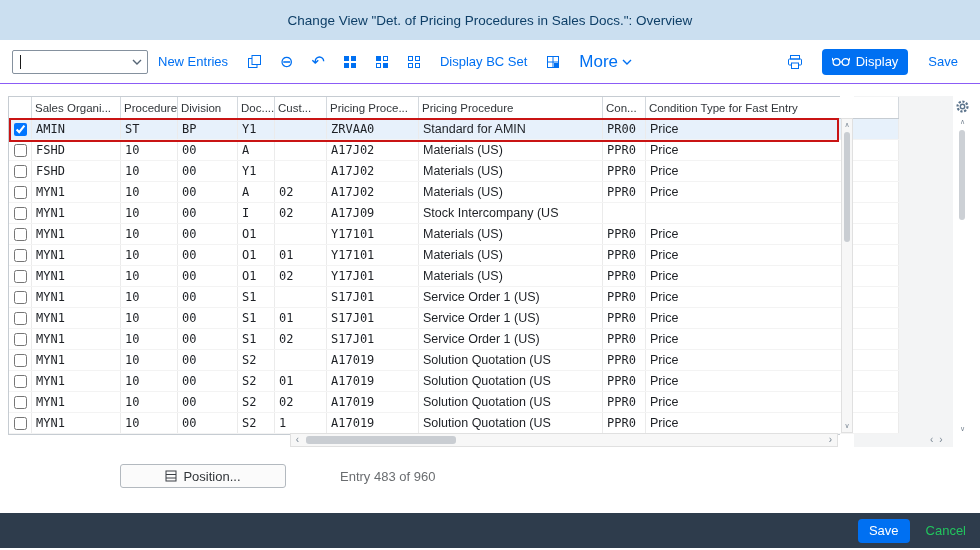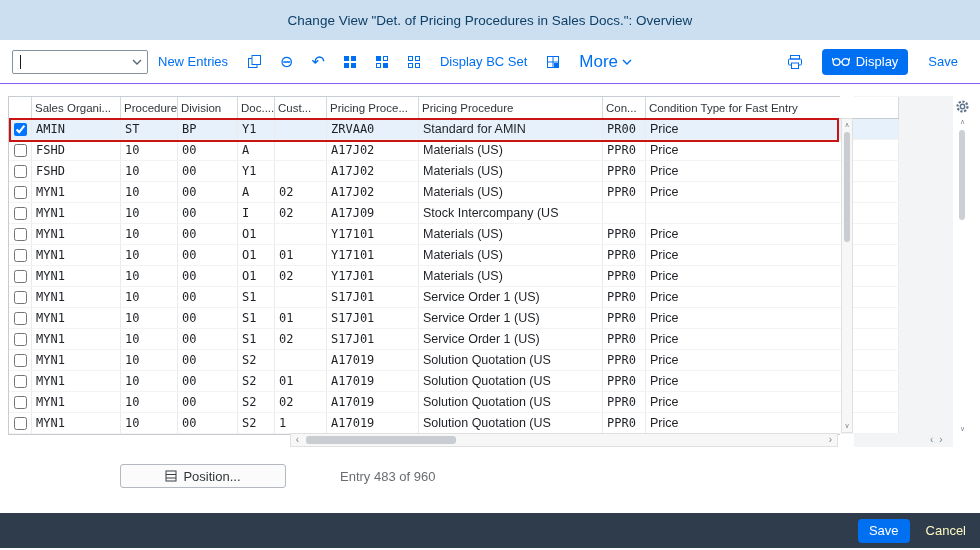--- a/index.html
+++ b/index.html
@@ -94,21 +94,21 @@
   
   .actionbar{
     position:absolute;left:0;top:513px;width:980px;height:35px;background:#2e3c4c;
     display:flex;align-items:center;justify-content:flex-end;gap:16px;
     padding:0 14px;box-sizing:border-box;
   }
   .btn-save{
     background:#0070f2;color:#fff;border-radius:4px;height:24px;padding:0 11px;
     font-size:13px;display:flex;align-items:center;cursor:pointer;
   }
-  .btn-cancel{color:#fef9c3;font-size:13px;cursor:pointer;}
+  .btn-cancel{color:#22c55e;font-size:13px;cursor:pointer;}
   svg{display:block}
 </style>
 </head>
 <body>
 
 <div class="titlebar">
   <span class="title">Change View "Det. of Pricing Procedures in Sales Docs.": Overview</span>
 </div>
 
 <div class="toolbar">

